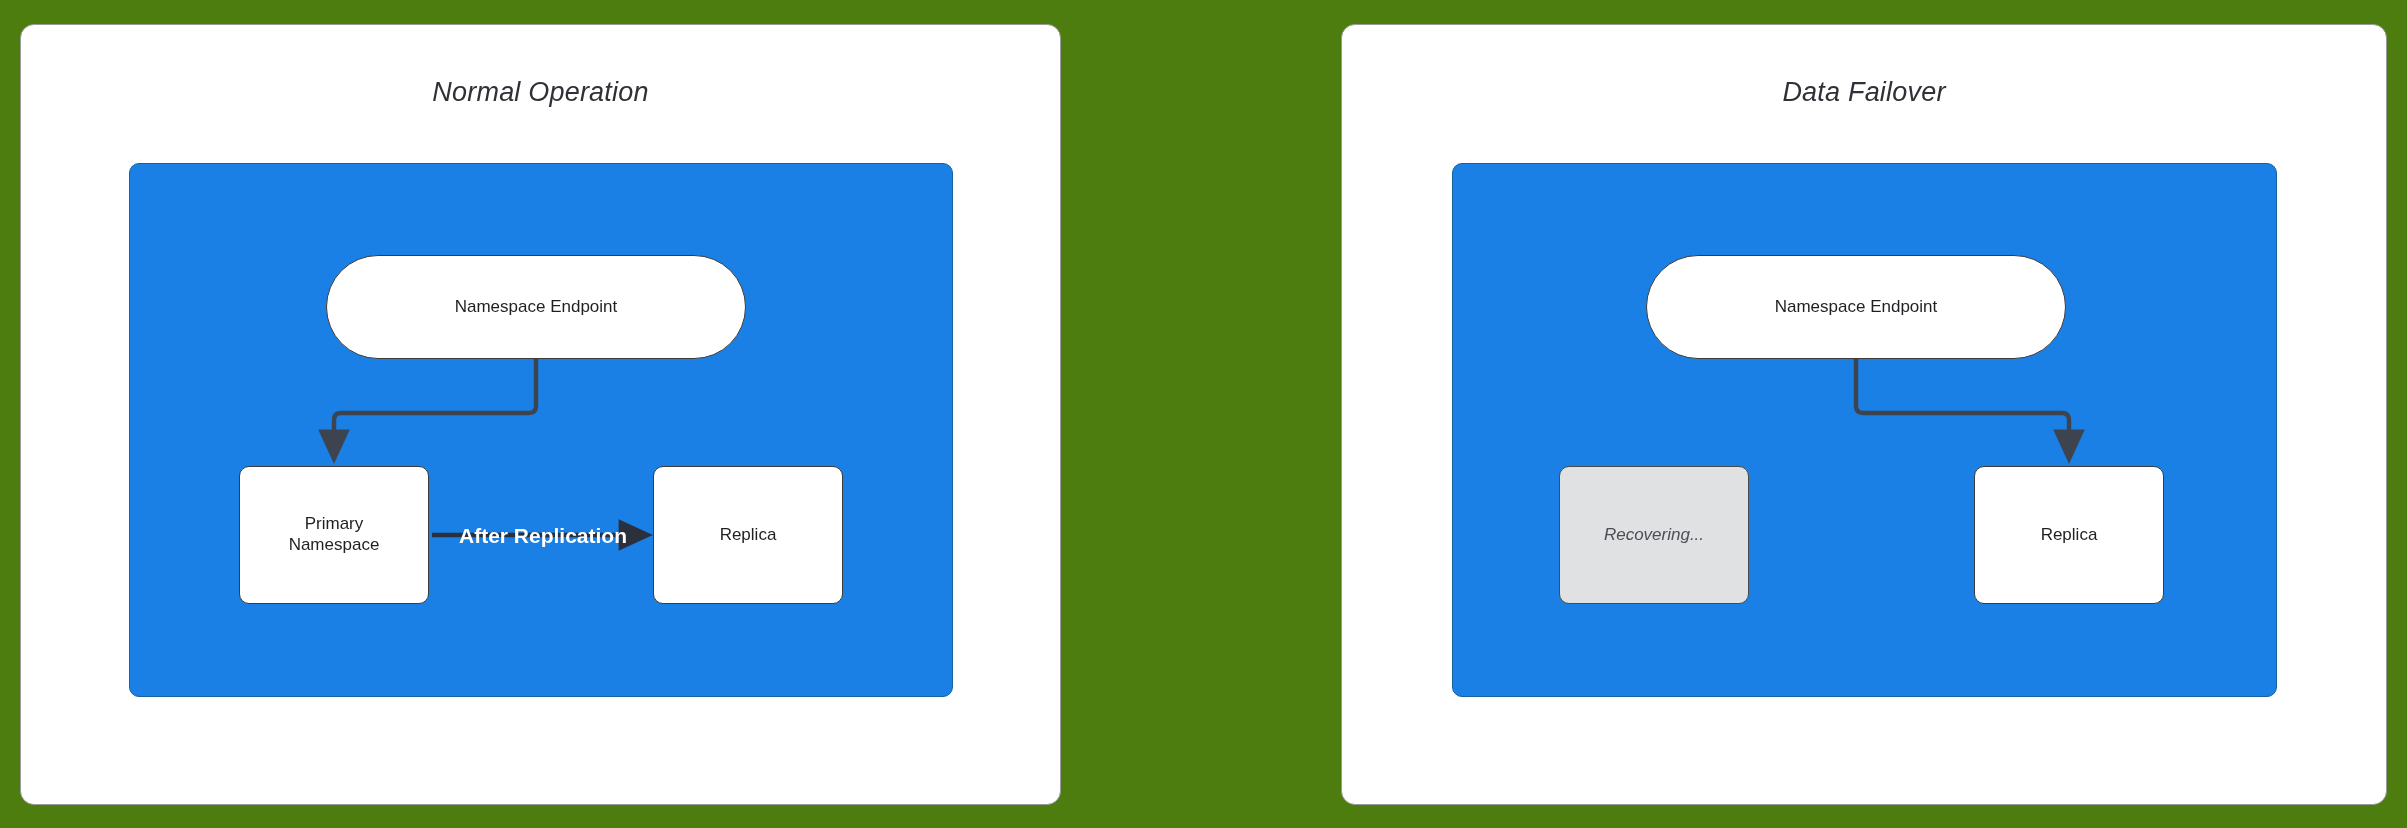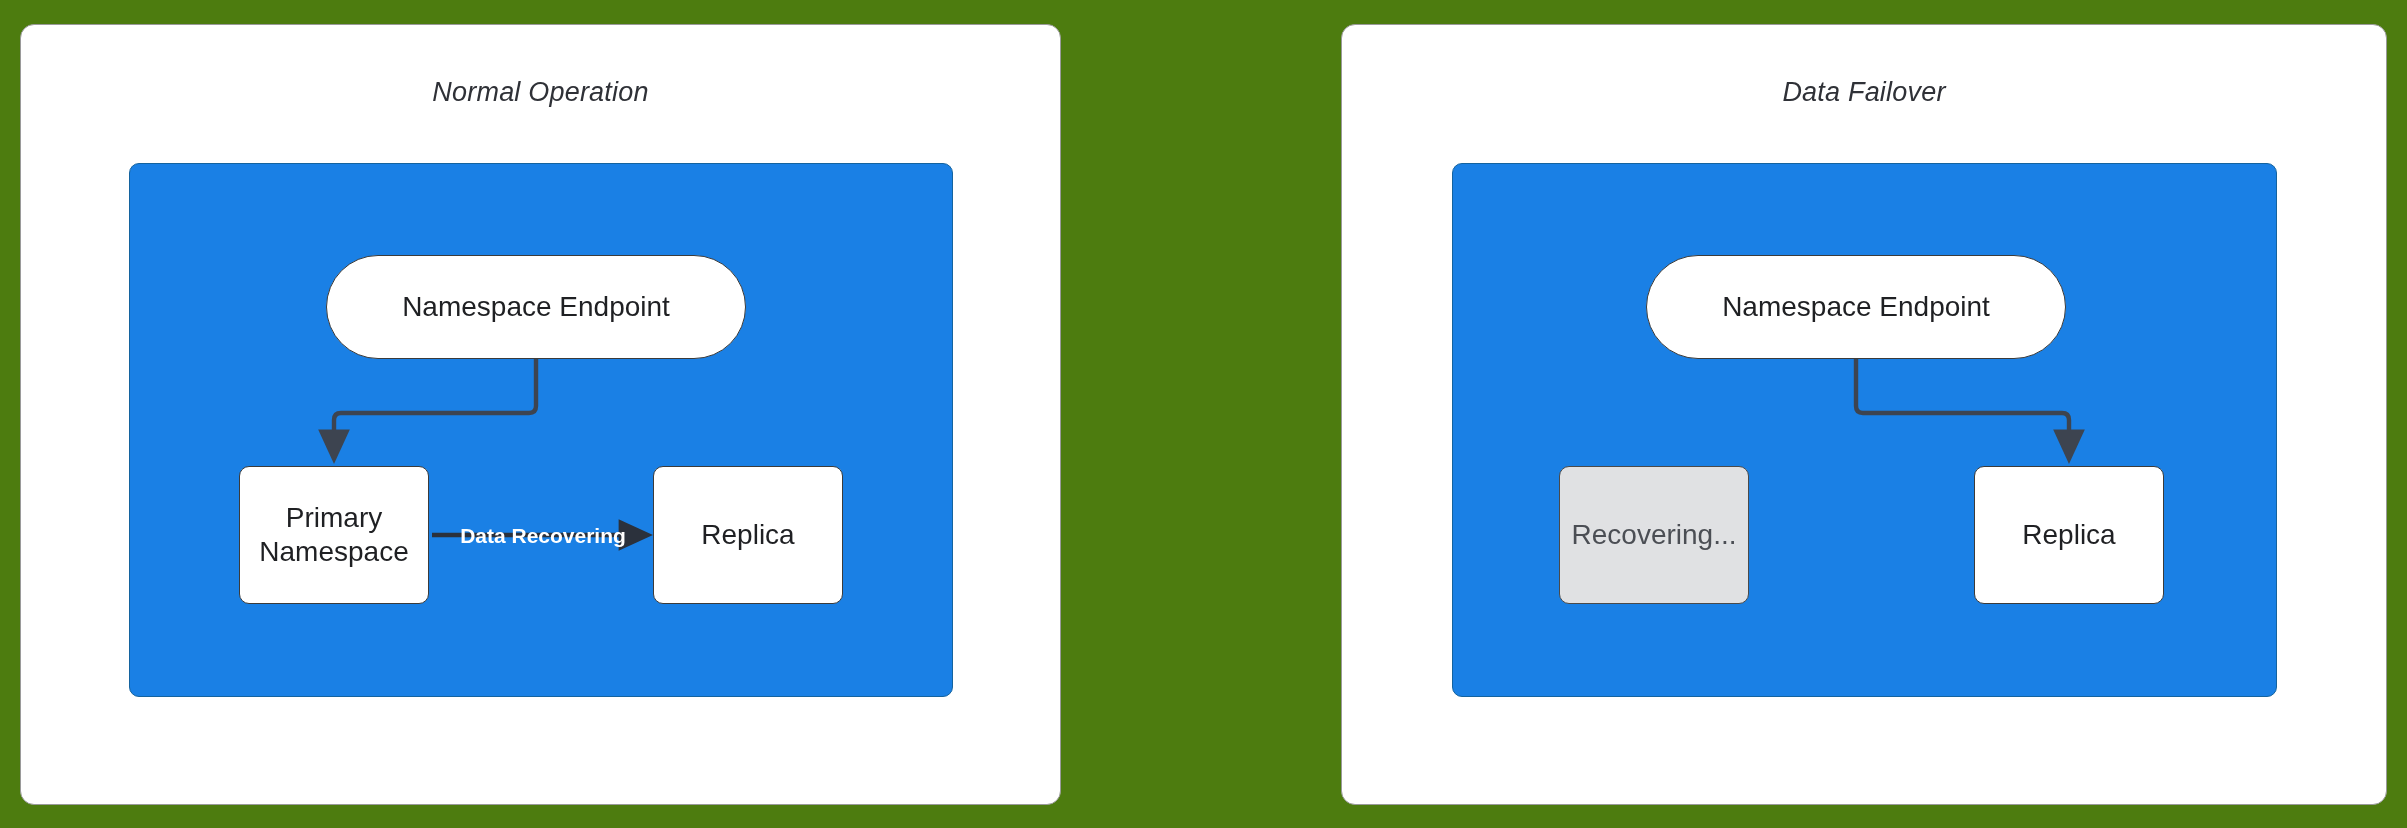--- a/index.html
+++ b/index.html
@@ -60,38 +60,39 @@
   .node {
     position: absolute;
     box-sizing: border-box;
     display: flex;
     align-items: center;
     justify-content: center;
     text-align: center;
     background: #ffffff;
     border: 1.8px solid #3b3b3b;
     color: #1f2023;
-    font-size: 28px;
+    font-size: 17px;
     line-height: 1.22;
     white-space: pre-line;
   }
   .node.pill {
     border-radius: 999px;
     width: 420px;
     height: 104px;
   }
   .node.rect {
     border-radius: 10px;
     width: 190px;
     height: 138px;
   }
   .node.recovering {
     background: #e0e1e3;
     border: 1.7px solid #4a4a4a;
     color: #4b4e54;
+    font-style: italic;
   }
 
   #pill-left     { left: 326px;  top: 255px; }
   #pill-right    { left: 1646px; top: 255px; }
   #node-primary  { left: 239px;  top: 466px; }
   #node-replica-left  { left: 653px;  top: 466px; }
   #node-recovering    { left: 1559px; top: 466px; }
   #node-replica-right { left: 1974px; top: 466px; }
 
   
@@ -164,21 +165,21 @@
     <path d="M 432,535 L 645,535" fill="none" stroke="#2b313c" stroke-width="4.4" marker-end="url(#ah2)"></path>
   </svg>
 
   <div class="node pill" id="pill-left">Namespace Endpoint</div>
 
   <div class="node rect" id="node-primary">Primary
 Namespace</div>
 
   <div class="node rect" id="node-replica-left">Replica</div>
 
-  <div id="label-data-replication">Data Recovering</div>
+  <div id="label-data-replication">After Replication</div>
 
 
   <div class="panel" id="panel-right">
     <div class="panel-title">Data Failover</div>
   </div>
 
   <div class="blue-box" id="blue-right"></div>
 
   <svg class="wires" id="wires-right">
 

